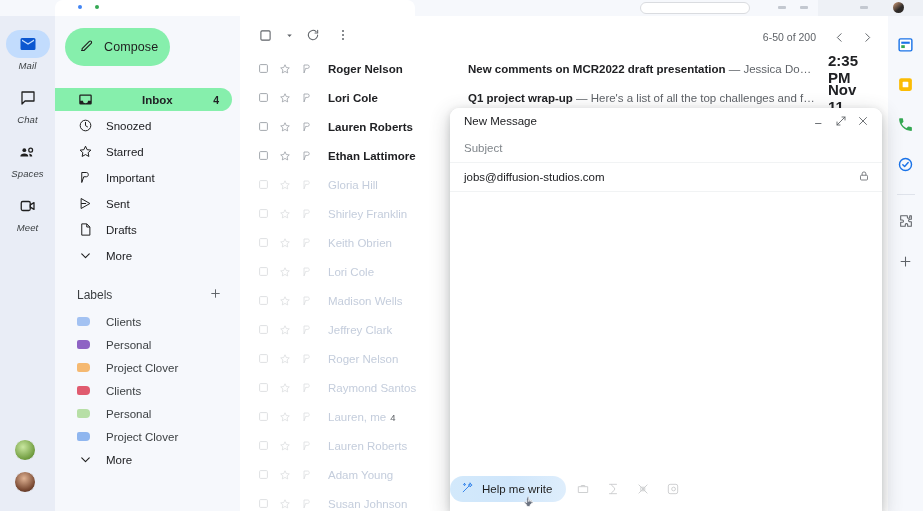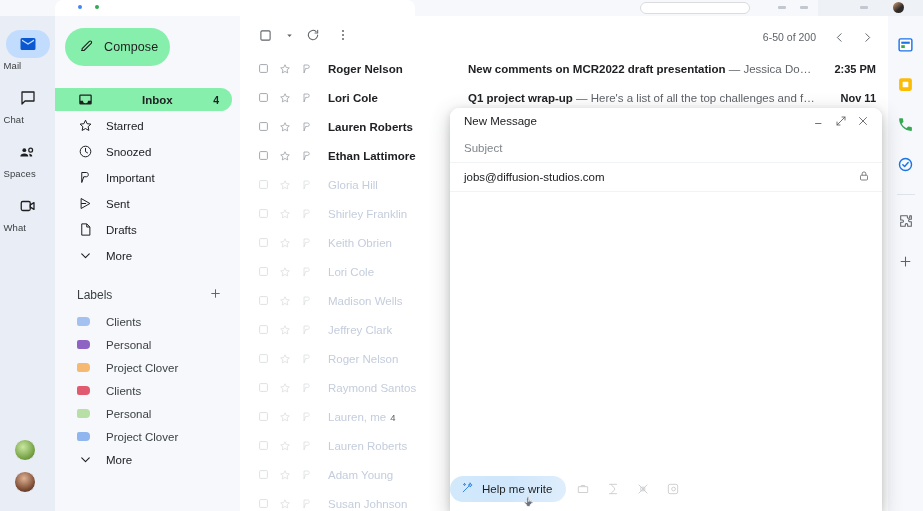--- a/index.html
+++ b/index.html
@@ -32,21 +32,21 @@
     border-radius: 50%; background: linear-gradient(140deg,#d6a07a,#2e2a28 60%); }
   .chrome-ic { position: absolute; top: 6px; width: 8px; height: 3px; background: #c3c8d0; border-radius: 1px; }
 
   
   .rail {
     position: absolute; left: 0; top: 16px; width: 55px; height: 495px;
     background: #e9edf6;
     display: flex; flex-direction: column; align-items: center;
     padding-top: 14px;
   }
-  .rail-item { width: 48px; margin-bottom: 13px; cursor: pointer; }
+  .rail-item { width: 48px; margin-bottom: 13px; text-align: center; cursor: pointer; font-style: italic; }
   .rail-bubble {
     width: 44px; height: 28px; border-radius: 14px; margin: 0 auto;
     display: flex; align-items: center; justify-content: center;
   }
   .rail-bubble.active { background: #c2dcfd; }
   .rail-label {
     font-size: 9.5px; color: #3c4043; margin-top: 2px; letter-spacing: .1px;
   }
   .rail-avatars { position: absolute; left: 14px; bottom: 8px; }
   .rail-av {
@@ -122,21 +122,21 @@
   .row-sender {
     width: 140px; flex: 0 0 140px; margin-left: 10px;
     font-size: 11.5px; color: #202124; white-space: nowrap; overflow: hidden;
   }
   .row.unread .row-sender { font-weight: bold; }
   .row-subject {
     flex: 1 1 auto; font-size: 11.5px; color: #5f6368;
     white-space: nowrap; overflow: hidden; text-overflow: ellipsis; padding-right: 12px;
   }
   .row.unread .row-subject .s-main { font-weight: bold; color: #202124; }
-  .row-date { flex: 0 0 60px; text-align: right; font-size: 11px; color: #5f6368; padding-right: 12px; }
+  .row-date { flex: 0 0 60px; text-align: left; font-size: 15px; color: #5f6368; padding-right: 12px; }
   .row.unread .row-date { font-weight: bold; color: #202124; }
   .row-count { font-size: 9.5px; color: #5f6368; margin-left: 4px; font-weight: normal; }
 
   
   .row.dim .row-sender, .row.dim .row-subject, .row.dim .row-date { color: #c4cddc; }
   .row.dim svg { opacity: .35; }
 
   
   .addons {
     position: absolute; right: 0; top: 16px; width: 35px; bottom: 0;
@@ -230,21 +230,21 @@
       <div class="rail-label">Spaces</div>
     </div>
 
     <div class="rail-item">
       <div class="rail-bubble">
         <svg width="18" height="18" viewBox="0 0 24 24" fill="none" stroke="#1f1f1f" stroke-width="1.7">
           <rect x="3" y="6" width="12" height="12" rx="2"></rect>
             <path d="M15 10.5l5-3v9l-5-3z" stroke-linejoin="round"></path>
         </svg>
       </div>
-      <div class="rail-label">What</div>
+      <div class="rail-label">Meet</div>
     </div>
 
     <div class="rail-avatars">
       <div class="rail-av a1"></div>
       <div class="rail-av a2"></div>
     </div>
   </div>
 
   <div class="nav">
 
@@ -260,39 +260,39 @@
     <div class="nav-list">
 
       <div class="nav-item active">
         <span class="nav-ic">
           <svg width="15" height="15" viewBox="0 0 24 24" fill="#1f1f1f">
             <path d="M20 4H4a2 2 0 0 0-2 2v12a2 2 0 0 0 2 2h16a2 2 0 0 0 2-2V6a2 2 0 0 0-2-2zm0 10h-4a4 4 0 0 1-8 0H4V6h16v8z"></path>
           </svg>
         </span>
         <span class="nav-txt">Inbox</span>
         <span class="nav-count">4</span>
-      </div>
-
-      <div class="nav-item">
-        <span class="nav-ic">
-          <svg width="15" height="15" viewBox="0 0 24 24" fill="none" stroke="#1f1f1f" stroke-width="1.6" stroke-linejoin="round">
-            <path d="M12 3.5l2.6 5.6 6 .7-4.4 4.1 1.2 6-5.4-3-5.4 3 1.2-6-4.4-4.1 6-.7z"></path>
-          </svg>
-        </span>
-        <span class="nav-txt">Starred</span>
       </div>
 
       <div class="nav-item">
         <span class="nav-ic">
           <svg width="15" height="15" viewBox="0 0 24 24" fill="none" stroke="#1f1f1f" stroke-width="1.6">
             <circle cx="12" cy="12" r="8.5"></circle>
               <path d="M12 7v5.2l3.2 2" stroke-linecap="round"></path>
           </svg>
         </span>
         <span class="nav-txt">Snoozed</span>
+      </div>
+
+      <div class="nav-item">
+        <span class="nav-ic">
+          <svg width="15" height="15" viewBox="0 0 24 24" fill="none" stroke="#1f1f1f" stroke-width="1.6" stroke-linejoin="round">
+            <path d="M12 3.5l2.6 5.6 6 .7-4.4 4.1 1.2 6-5.4-3-5.4 3 1.2-6-4.4-4.1 6-.7z"></path>
+          </svg>
+        </span>
+        <span class="nav-txt">Starred</span>
       </div>
 
       <div class="nav-item">
         <span class="nav-ic">
           <svg width="15" height="15" viewBox="0 0 24 24" fill="none" stroke="#1f1f1f" stroke-width="1.6" stroke-linejoin="round">
             <path d="M6 4h7.5c4 0 4 6.8 0 6.8H9.2L6 20V4z"></path>
           </svg>
         </span>
         <span class="nav-txt">Important</span>
       </div>

